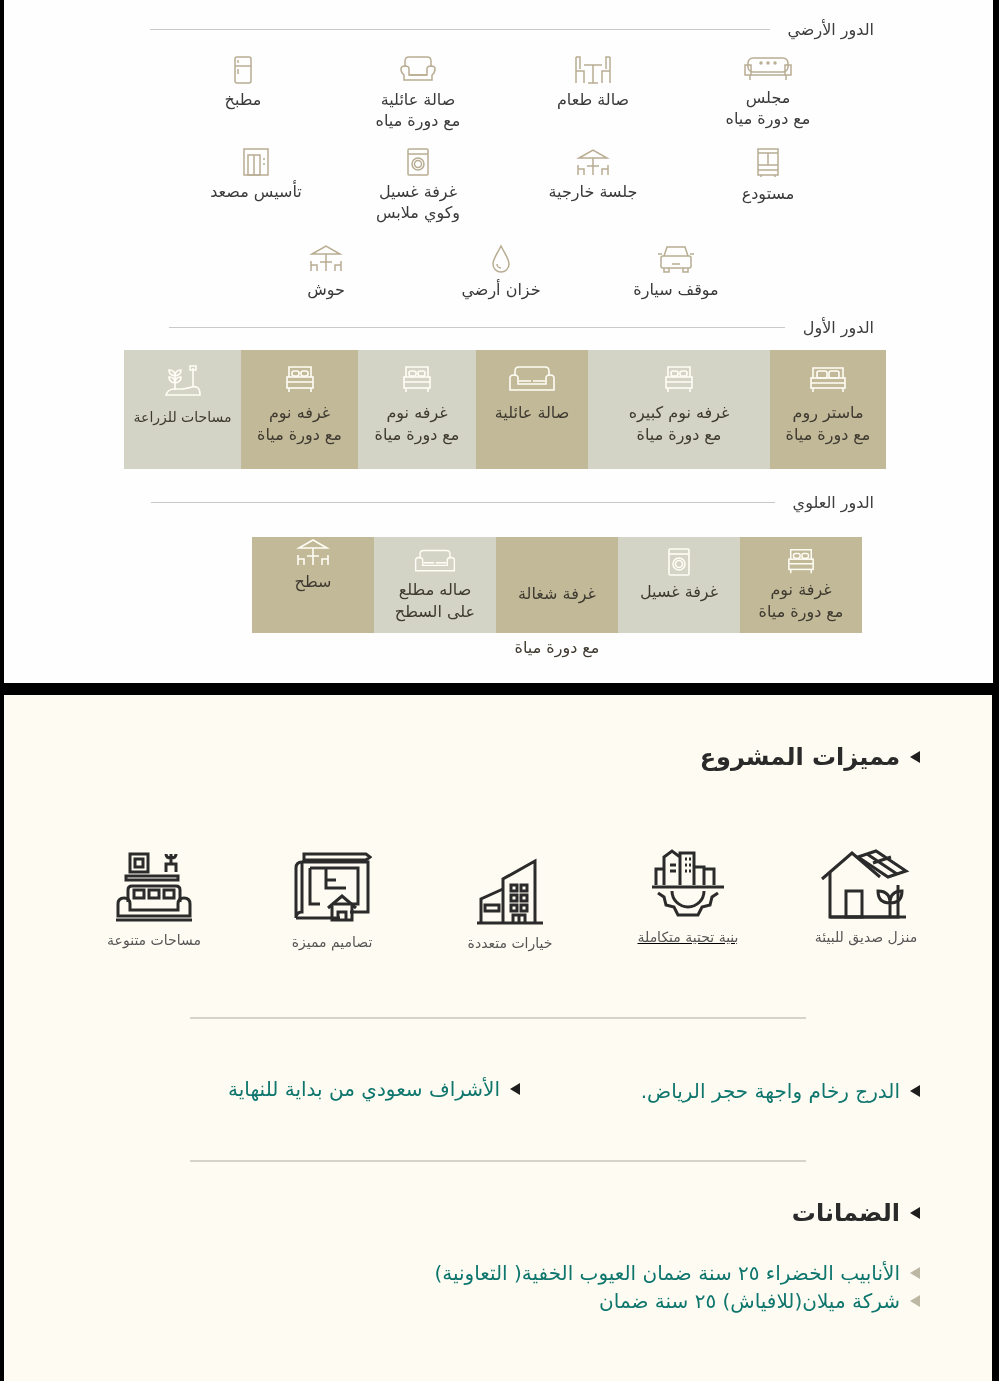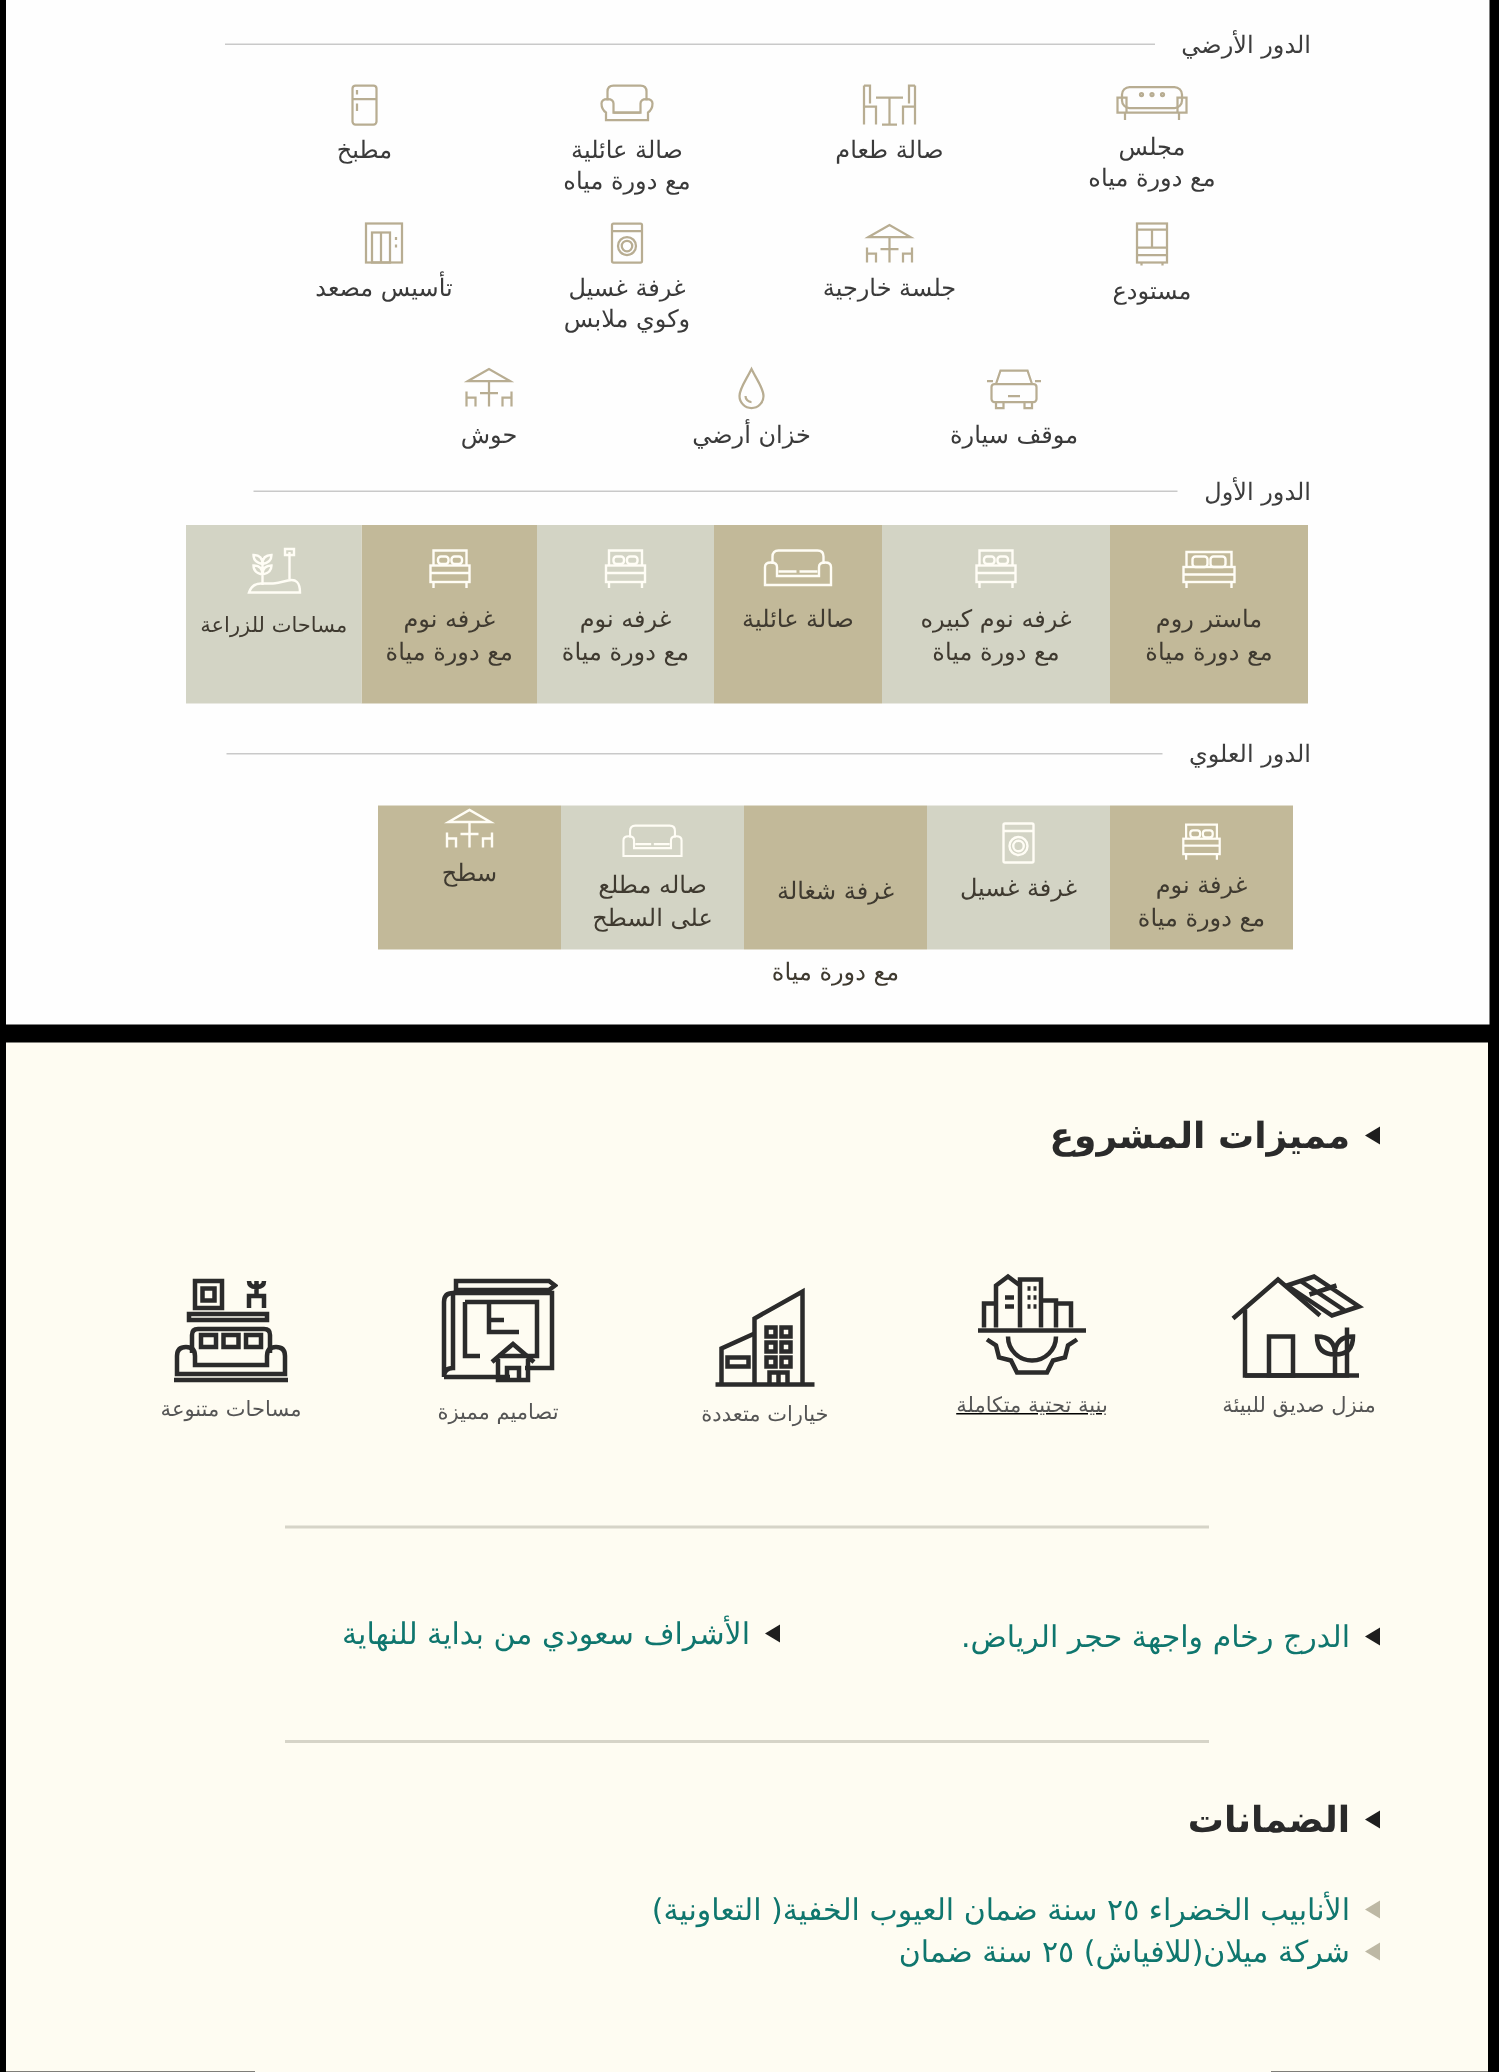--- a/index.html
+++ b/index.html
@@ -132,32 +132,32 @@
       </svg>
     <div class="t">حوش</div>
   </div>
 
   <div class="floor-head" style="right:119px;top:318px;">
     <span class="label">الدور الأول</span>
     <span class="line" style="width:616px;"></span>
   </div>
 
   <div class="tiles" style="left:120px;top:350px;height:119px;">
-    <div class="tile dark" style="width:132px;height:119px;">
+    <div class="tile dark" style="width:116px;height:119px;">
       <svg width="40" height="30" viewBox="0 0 40 30" fill="none" stroke="#fffdf5" stroke-width="1.6">
           <path d="M5 14V4h30v10"></path>
           <rect x="9" y="7" width="10" height="7" rx="2"></rect>
           <rect x="21" y="7" width="10" height="7" rx="2"></rect>
           <rect x="3" y="14" width="34" height="10"></rect>
           <path d="M3 19h34M5 24v4M35 24v4"></path>
         </svg>
       <div class="t">ماستر روم</div>
       <div class="t" style="margin-top:0">مع دورة مياة</div>
     </div>
-    <div class="tile light" style="width:152px;height:119px;">
+    <div class="tile light" style="width:182px;height:119px;">
       <svg width="32" height="30" viewBox="0 0 32 30" fill="none" stroke="#fffdf5" stroke-width="1.6">
           <path d="M5 13V3h22v10"></path>
           <rect x="8" y="7" width="7" height="5" rx="2"></rect>
           <rect x="17" y="7" width="7" height="5" rx="2"></rect>
           <rect x="3" y="13" width="26" height="11"></rect>
           <path d="M3 18h26M5 24v4M27 24v4"></path>
         </svg>
       <div class="t">غرفه نوم كبيره</div>
       <div class="t" style="margin-top:0">مع دورة مياة</div>
     </div>

